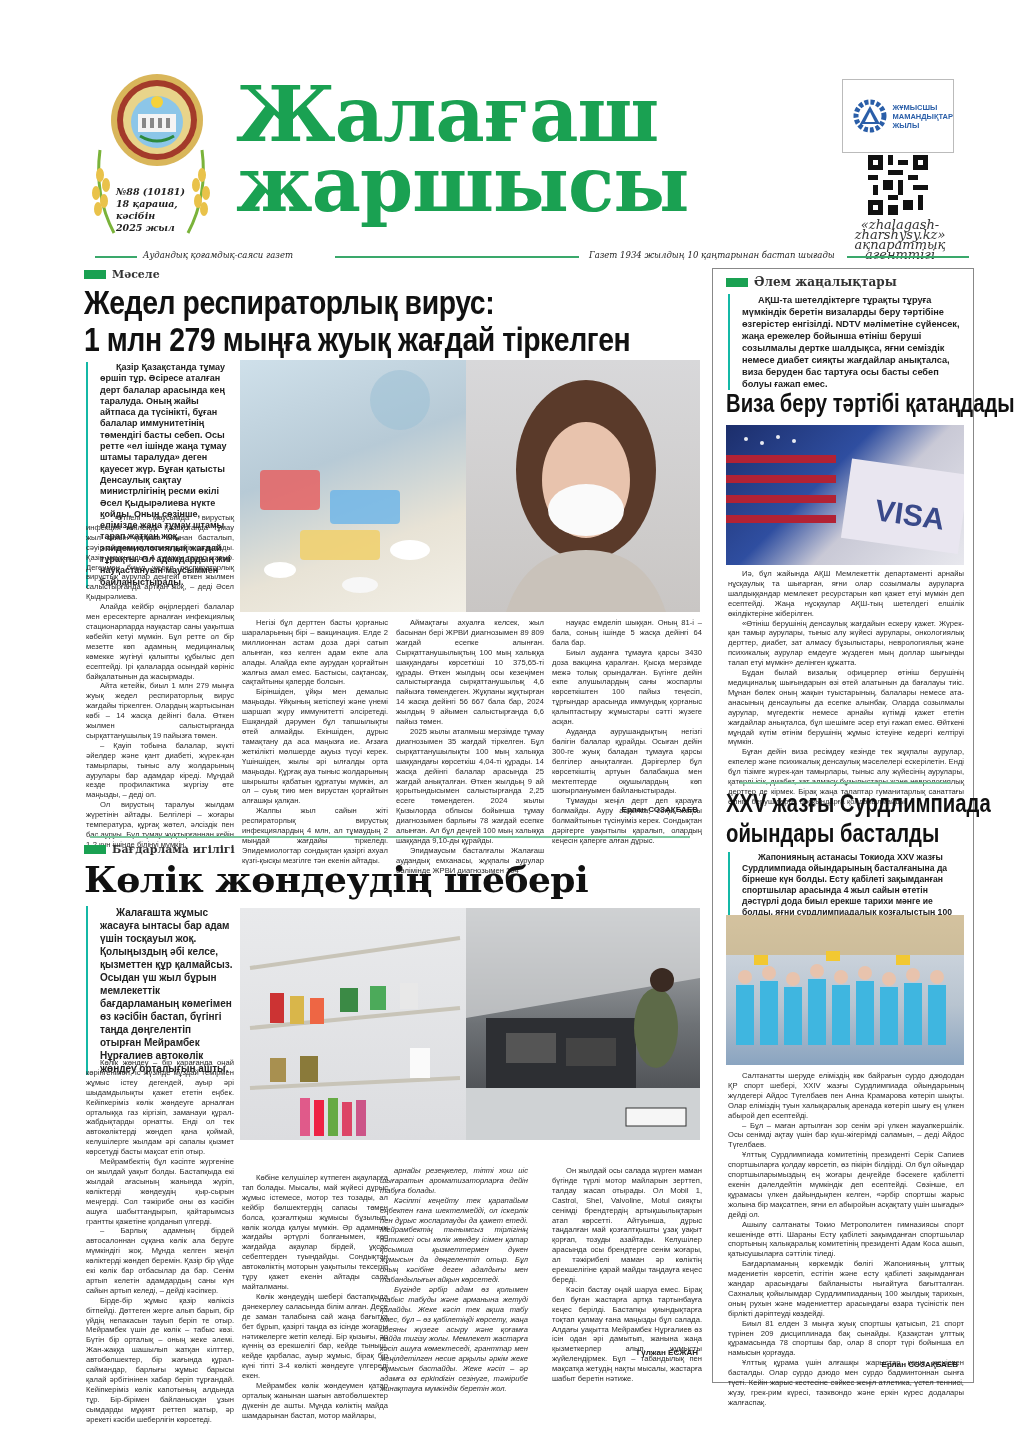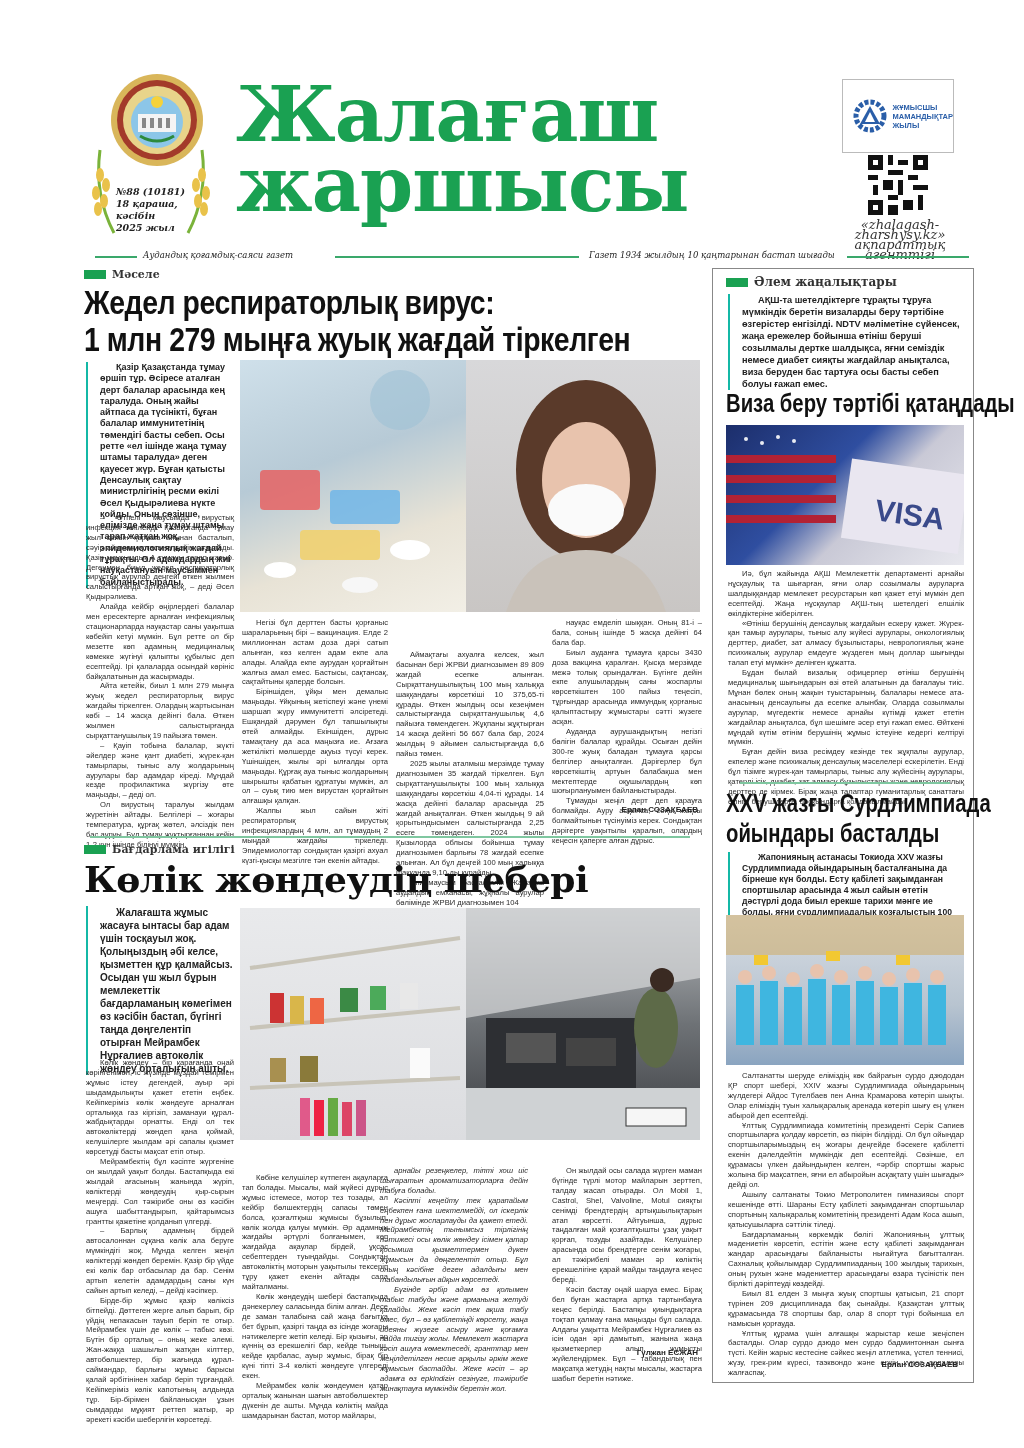--- a/index.html
+++ b/index.html
@@ -166,21 +166,21 @@
   <p>Алайда кейбір өңірлердегі балалар мен ересектерге арналған инфекциялық стационарларда науқастар саны уақытша көбейіп кетуі мүмкін. Бұл ретте ол бір мезетте көп адамның медициналық көмекке жүгінуі қалыпты құбылыс деп есептейді. Ірі қалаларда осындай көрініс байқалатынын да жасырмады.</p>
   <p>Айта кетейік, биыл 1 млн 279 мыңға жуық жедел респираторлық вирус жағдайы тіркелген. Олардың жартысынан көбі – 14 жасқа дейінгі бала. Өткен жылмен салыстырғанда сырқаттанушылық 19 пайызға төмен.</p>
   <p>– Қауіп тобына балалар, жүкті әйелдер және қант диабеті, жүрек-қан тамырлары, тыныс алу жолдарының аурулары бар адамдар кіреді. Мұндай кезде профилактика жүргізу өте маңызды, – деді ол.</p>
   <p>Ол вирустың таралуы жылдам жүретінін айтады. Белгілері – жоғары температура, құрғақ жөтел, әлсіздік пен бас ауруы. Бұл тұмау жұқтырғаннан кейін 1-2 күн ішінде білінуі мүмкін.</p>
 </div>
 <div class="abs body" style="left:242px;top:618px;width:146px;">
   <p>Негізі бұл дерттен басты қорғаныс шараларының бірі – вакцинация. Елде 2 миллионнан астам доза дәрі сатып алынған, көз келген адам екпе ала алады. Алайда екпе аурудан қорғайтын жалғыз амал емес. Бастысы, сақтансақ, сақтайтыны қаперде болсын.</p>
   <p>Біріншіден, ұйқы мен демалыс маңызды. Ұйқының жетіспеуі және үнемі шаршап жүру иммунитетті әлсіретеді. Ешқандай дәрумен бұл тапшылықты өтей алмайды. Екіншіден, дұрыс тамақтану да аса маңызға ие. Ағзаға жеткілікті мөлшерде ақуыз түсуі керек. Үшіншіден, жылы әрі ылғалды орта маңызды. Құрғақ ауа тыныс жолдарының шырышты қабатын құрғатуы мүмкін, ал ол – суық тию мен вирустан қорғайтын алғашқы қалқан.</p>
   <p>Жалпы жыл сайын жіті респираторлық вирустық инфекциялардың 4 млн, ал тұмаудың 2 мыңдай жағдайы тіркеледі. Эпидемиологтар сондықтан қазіргі ахуал күзгі-қысқы мезгілге тән екенін айтады.</p>
 </div>
-<div class="abs body" style="left:396px;top:618px;width:148px;margin-top:32px;">
+<div class="abs body" style="left:396px;top:618px;width:148px;">
   <p>Аймақтағы ахуалға келсек, жыл басынан бері ЖРВИ диагнозымен 89 809 жағдай есепке алынған. Сырқаттанушылықтың 100 мың халыққа шаққандағы көрсеткіші 10 375,65-ті құрады. Өткен жылдың осы кезеңімен салыстырғанда сырқаттанушылық 4,6 пайызға төмендеген. Жұқпаны жұқтырған 14 жасқа дейінгі 56 667 бала бар, 2024 жылдың 9 айымен салыстырғанда 6,6 пайыз төмен.</p>
   <p>2025 жылы аталмыш мерзімде тұмау диагнозымен 35 жағдай тіркелген. Бұл сырқаттанушылықты 100 мың халыққа шаққандағы көрсеткіш 4,04-ті құрады. 14 жасқа дейінгі балалар арасында 25 жағдай анықталған. Өткен жылдың 9 ай қорытындысымен салыстырғанда 2,25 есеге төмендеген. 2024 жылы Қызылорда облысы бойынша тұмау диагнозымен барлығы 78 жағдай есепке алынған. Ал бұл деңгей 100 мың халыққа шаққанда 9,10-ды құрайды.</p>
   <p>Эпидмаусым басталғалы Жалағаш аудандық емханасы, жұқпалы аурулар бөлімінде ЖРВИ диагнозымен 104</p>
 </div>
 <div class="abs body" style="left:552px;top:618px;width:150px;">
   <p>науқас емделіп шыққан. Оның 81-і – бала, соның ішінде 5 жасқа дейінгі 64 бала бар.</p>
   <p>Биыл ауданға тұмауға қарсы 3430 доза вакцина қаралған. Қысқа мерзімде межә толық орындалған. Бүгінге дейін екпе алушылардың саны жоспарлы көрсеткіштен 100 пайыз теңесіп, тұрғындар арасында иммундық қорғаныс қалыптастыру жұмыстары сәтті жүзеге асқан.</p>
   <p>Ауданда аурушаңдықтың негізгі бөлігін балалар құрайды. Осыған дейін 300-ге жуық баладан тұмауға қарсы белгілер анықталған. Дәрігерлер бұл көрсеткіштің артуын балабақша мен мектептерде оқушылардың көп шоғырлануымен байланыстырады.</p>
   <p>Тұмауды жеңіл дерт деп қарауға болмайды. Ауру асқынса, соңы жақсы болмайтынын түсінуіміз керек. Сондықтан дәрігерге уақытылы қаралып, олардың кеңесін қаперге алған дұрыс.</p>
 </div>
@@ -322,19 +322,20 @@
       </g>
     <g fill="#f2c832">
         <rect x="28" y="40" width="14" height="10"></rect>
         <rect x="100" y="36" width="14" height="10"></rect>
         <rect x="170" y="40" width="14" height="10"></rect>
       </g>
   </svg>
 </div>
 <div class="abs body" style="left:728px;top:1071px;width:236px;">
   <p>Салтанатты шеруде еліміздің көк байрағын сурдо дзюдодан ҚР спорт шебері, XXIV жазғы Сурдлимпиада ойындарының жүлдегері Айдос Түгелбаев пен Анна Крамарова көтеріп шықты. Олар еліміздің туын халықаралық аренада көтеріп шығу ең үлкен абырой деп есептейді.</p>
+  <p>– Бұл – маған артылған зор сенім әрі үлкен жауапкершілік. Осы сенімді ақтау үшін бар күш-жігерімді саламын, – деді Айдос Түгелбаев.</p>
   <p>Ұлттық Сурдлимпиада комитетінің президенті Серік Сапиев спортшыларға қолдау көрсетіп, өз пікірін білдірді. Ол бұл ойындар спортшыларымыздың ең жоғары деңгейде бәсекеге қабілетті екенін дәлелдейтін мүмкіндік деп есептейді. Сөзінше, ел құрамасы үлкен дайындықпен келген, «әрбір спортшы жарыс жолына бір мақсатпен, яғни ел абыройын асқақтату үшін шығады» дейді ол.</p>
   <p>Ашылу салтанаты Токио Метрополитен гимназиясы спорт кешенінде өтті. Шараны Есту қабілеті зақымданған спортшылар спортының халықаралық комитетінің президенті Адам Коса ашып, қатысушыларға сәттілік тіледі.</p>
   <p>Бағдарламаның көркемдік бөлігі Жапонияның ұлттық мәдениетін көрсетіп, естітін және есту қабілеті зақымданған жандар арасындағы байланысты нығайтуға бағытталған. Сахналық қойылымдар Сурдлимпиаданың 100 жылдық тарихын, оның рухын және мәдениеттер арасындағы өзара түсіністік пен бірлікті дәріптеуді көздейді.</p>
   <p>Биыл 81 елден 3 мыңға жуық спортшы қатысып, 21 спорт түрінен 209 дисциплинада бақ сынайды. Қазақстан ұлттық құрамасында 78 спортшы бар, олар 8 спорт түрі бойынша ел намысын қорғауда.</p>
   <p>Ұлттық құрама үшін алғашқы жарыстар кеше жеңіспен басталды. Олар сурдо дзюдо мен сурдо бадминтоннан сынға түсті. Кейін жарыс кестесіне сәйкес жеңіл атлетика, үстел теннисі, жүзу, грек-рим күресі, таэквондо және еркін күрес додалары жалғаспақ.</p>
 </div>
 <div class="abs sig" style="left:728px;top:1360px;width:230px;">Ерлан СОЗАҚБАЕВ</div>
 
 </body></html>

